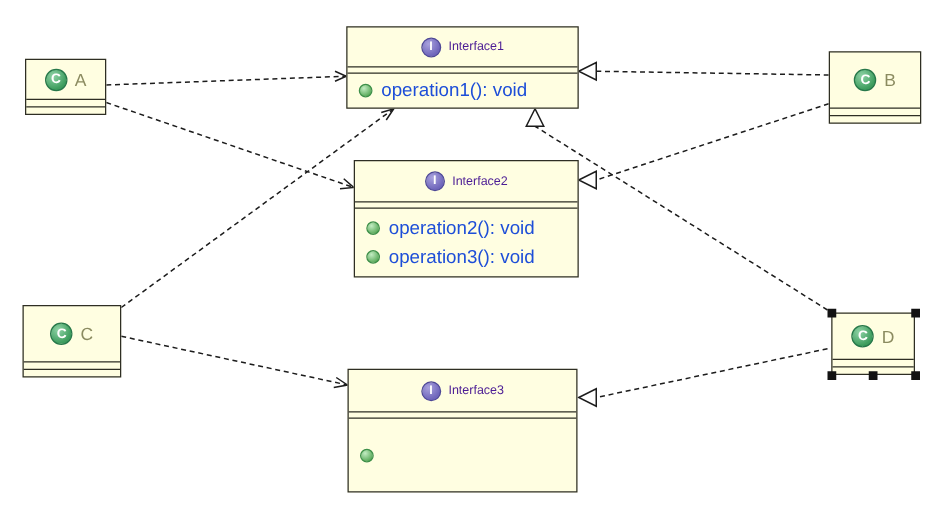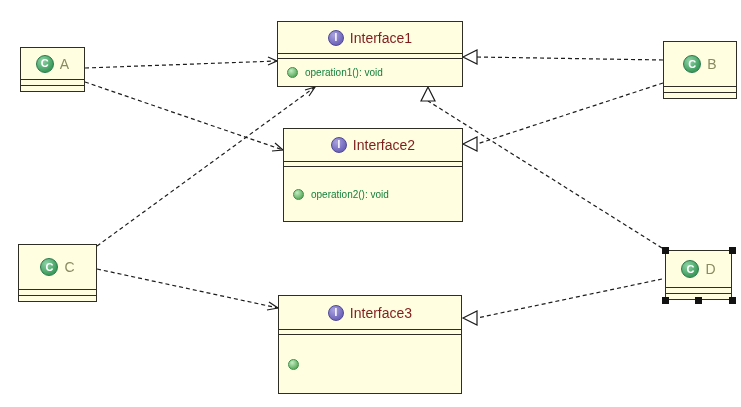--- a/index.html
+++ b/index.html
@@ -9,25 +9,25 @@
   }
   #edges-svg{position:absolute;left:0;top:0;width:741px;height:407px;}
   .node{
     position:absolute;box-sizing:border-box;background:#fffee1;
     border:1px solid #2e2e24;display:flex;flex-direction:column;
   }
   .if-title{
     display:flex;align-items:center;justify-content:center;gap:6px;
     border-bottom:1px solid #2e2e24;flex:0 0 auto;
   }
-  .if-name{font-size:14px;color:#7f1d1d;}
+  .if-name{font-size:10px;color:#4c1d95;}
   .attr-gap{flex:0 0 4px;border-bottom:1px solid #2e2e24;}
   .ops{flex:1 1 auto;display:flex;flex-direction:column;justify-content:space-evenly;padding:2px 0;}
   .op{display:flex;align-items:center;gap:7px;padding-left:9px;}
-  .op-text{font-size:10px;color:#15803d;}
+  .op-text{font-size:15px;color:#1d4ed8;}
   .ic-if{
     width:14px;height:14px;border-radius:50%;flex:0 0 auto;
     background:radial-gradient(circle at 35% 30%, #a9a2dd, #6f66bb 70%);
     border:1px solid #4e4896;color:#ffffff;font-size:10px;font-weight:bold;
     display:flex;align-items:center;justify-content:center;line-height:1;
   }
   .ic-cl{
     width:16px;height:16px;border-radius:50%;flex:0 0 auto;
     background:radial-gradient(circle at 35% 30%, #8fd3a6, #3d9c5d 70%);
     border:1px solid #27784a;color:#ffffff;font-size:11px;font-weight:bold;
@@ -98,20 +98,24 @@
       <div class="if-title" style="height: 32px;">
         <span class="ic-if">I</span>
         <span class="if-name">Interface2</span>
       </div>
       <div class="attr-gap"></div>
       <div class="ops">
         <div class="op">
           <span class="ic-op"></span>
           <span class="op-text">operation2(): void</span>
         </div>
+        <div class="op">
+          <span class="ic-op"></span>
+          <span class="op-text">operation3(): void</span>
+        </div>
       </div>
     </div>
     <div class="node iface" style="left: 278px; top: 295px; width: 184px; height: 99px;">
       <div class="if-title" style="height: 33px;">
         <span class="ic-if">I</span>
         <span class="if-name">Interface3</span>
       </div>
       <div class="attr-gap"></div>
       <div class="ops">
         <div class="op">

